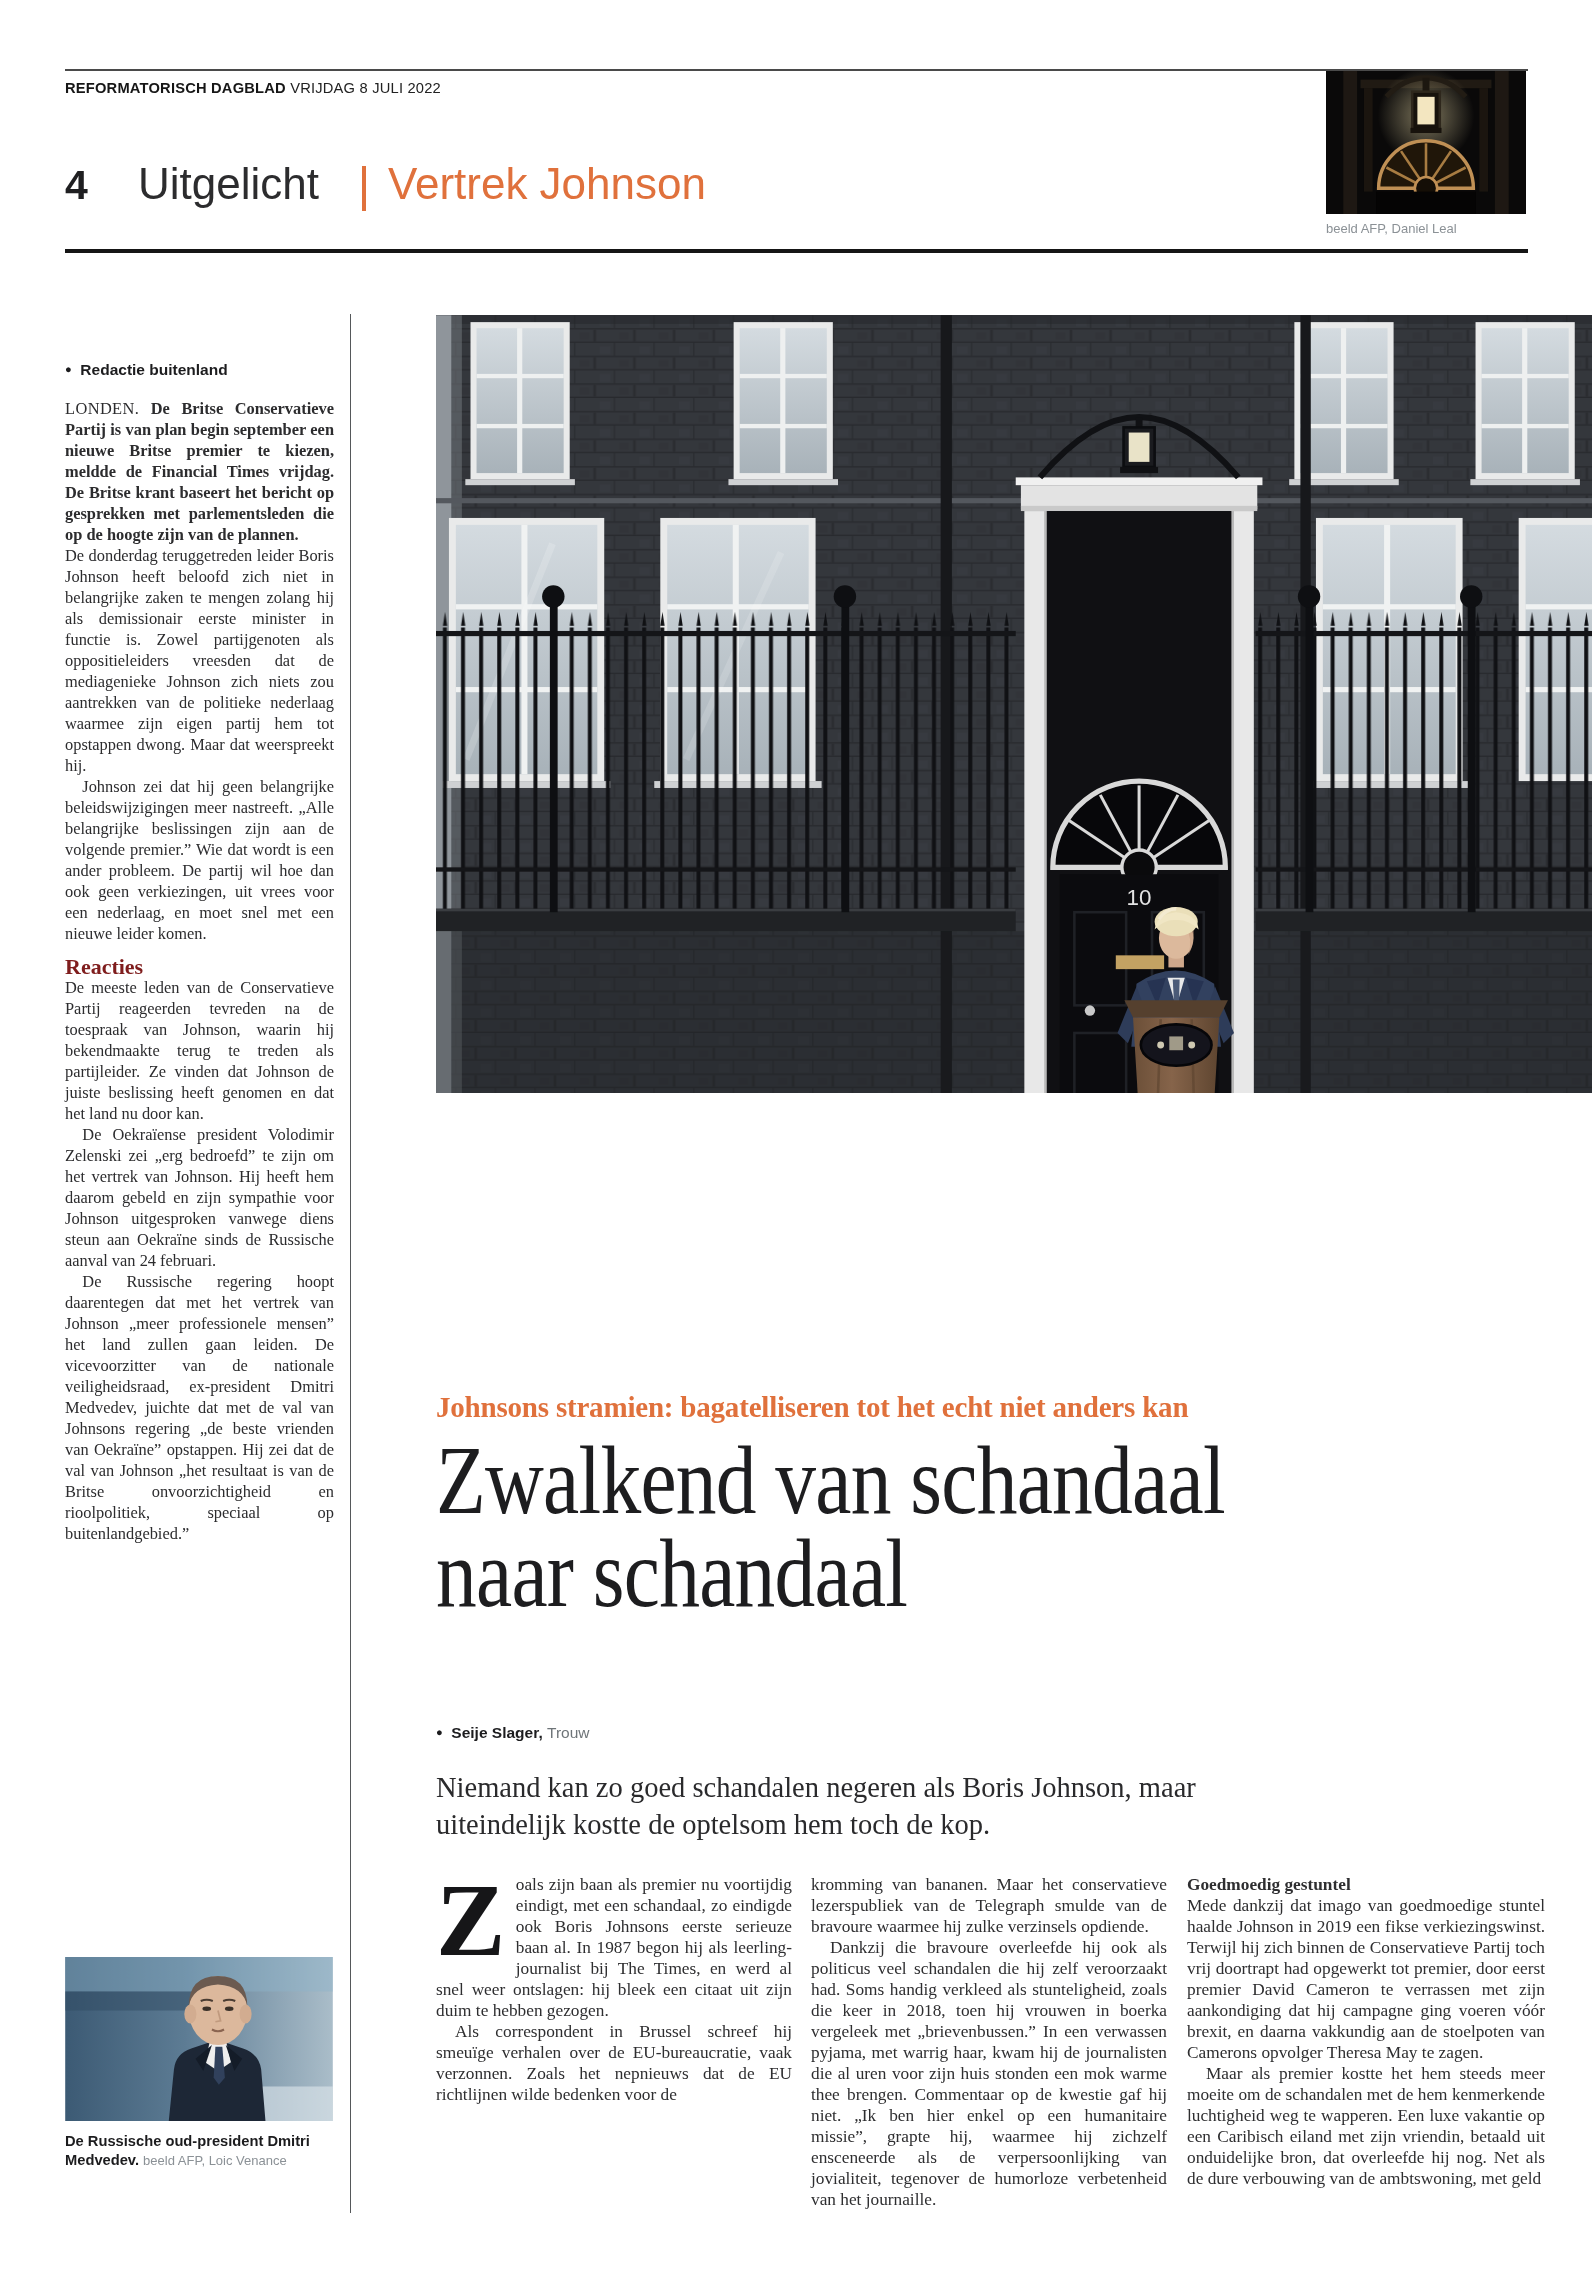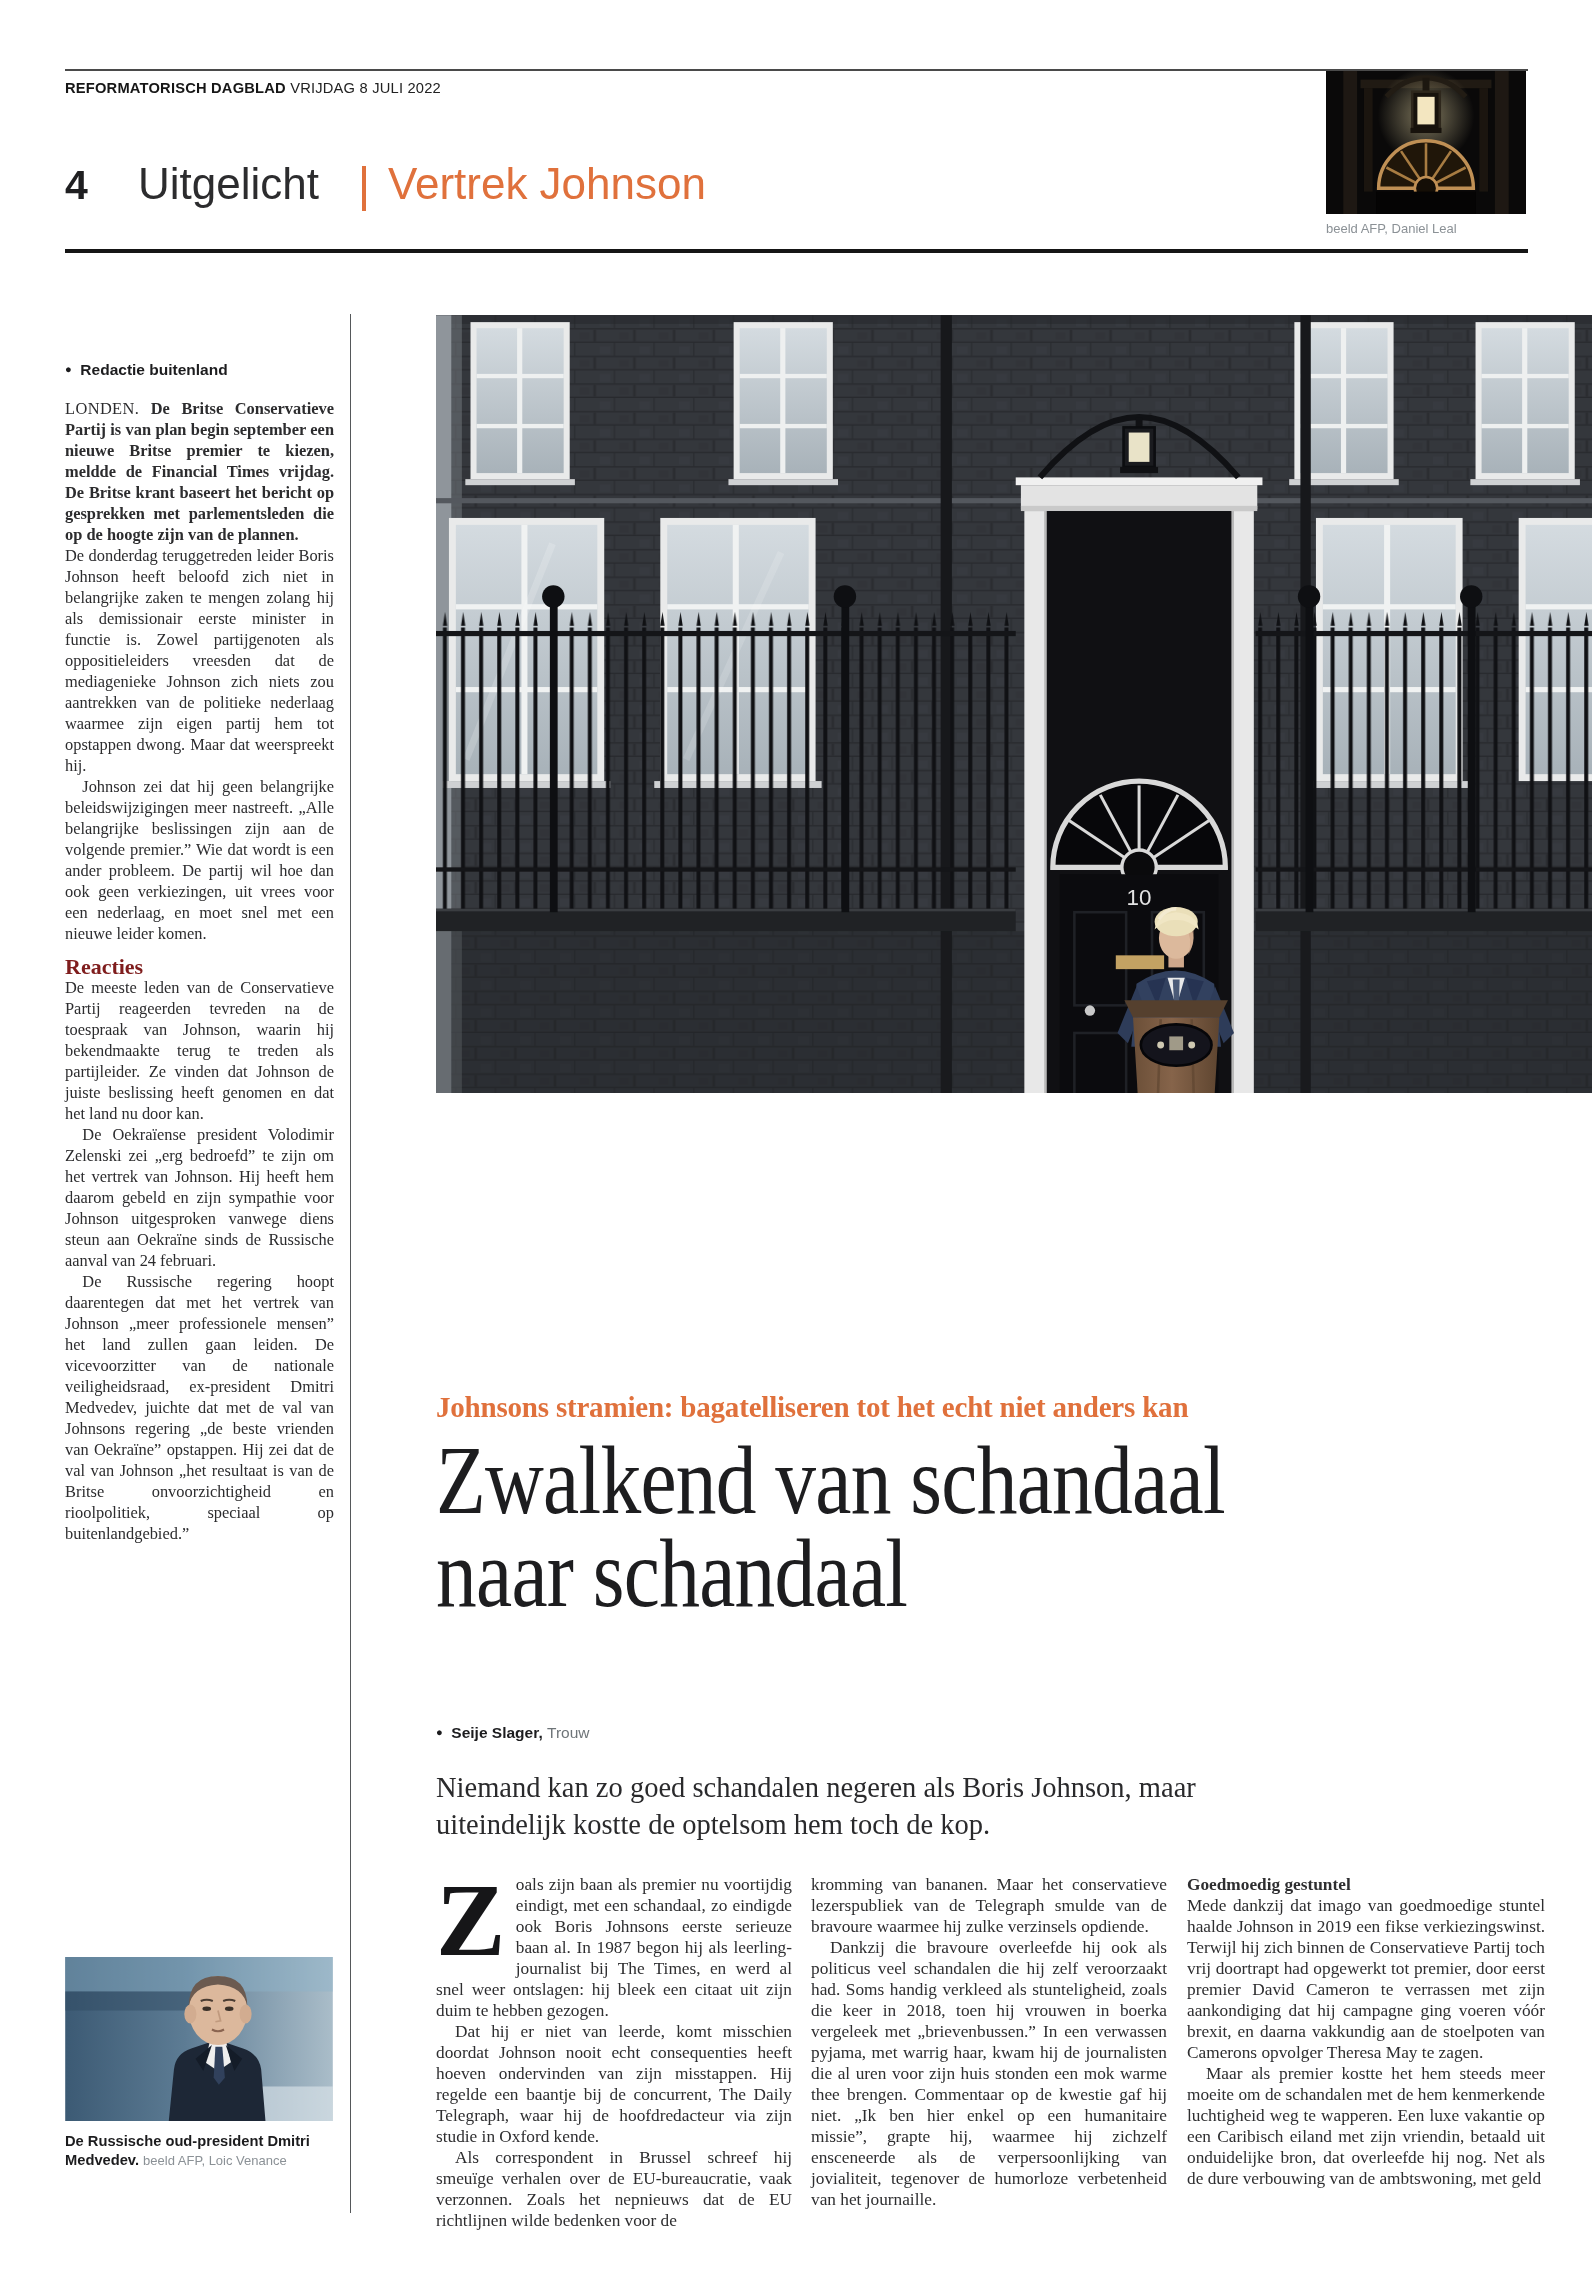--- a/index.html
+++ b/index.html
@@ -387,21 +387,20 @@
   <div>naar schandaal</div>
 </div>
 <div class="abs main-byline sans">
   <span class="dot">●</span><span>Seije Slager,</span>
   <span class="org">Trouw</span>
 </div>
 <div class="abs intro">Niemand kan zo goed schandalen negeren als Boris Johnson, maar uiteindelijk kostte de optelsom hem toch de kop.</div>
 
 <div class="abs bodycol col1">
   <p><span class="dropcap">Z</span><span>oals zijn baan als premier nu voortijdig eindigt, met een schandaal, zo eindigde ook Boris Johnsons eerste serieuze baan al. In 1987 begon hij als leerling-journalist bij The Times, en werd al snel weer ontslagen: hij bleek een citaat uit zijn duim te hebben gezogen.</span></p>
-  <p class="ind">Dat hij er niet van leerde, komt misschien doordat Johnson nooit echt consequenties heeft hoeven ondervinden van zijn misstappen. Hij regelde een baantje bij de concurrent, The Daily Telegraph, waar hij de hoofdredacteur via zijn studie in Oxford kende.</p>
   <p class="ind">Als correspondent in Brussel schreef hij smeuïge verhalen over de EU-bureaucratie, vaak verzonnen. Zoals het nepnieuws dat de EU richtlijnen wilde bedenken voor de</p>
 </div>
 <div class="abs bodycol col2">
   <p>kromming van bananen. Maar het conservatieve lezerspubliek van de Telegraph smulde van de bravoure waarmee hij zulke verzinsels opdiende.</p>
   <p class="ind">Dankzij die bravoure overleefde hij ook als politicus veel schandalen die hij zelf veroorzaakt had. Soms handig verkleed als stunteligheid, zoals die keer in 2018, toen hij vrouwen in boerka vergeleek met „brievenbussen.” In een verwassen pyjama, met warrig haar, kwam hij de journalisten die al uren voor zijn huis stonden een mok warme thee brengen. Commentaar op de kwestie gaf hij niet. „Ik ben hier enkel op een humanitaire missie”, grapte hij, waarmee hij zichzelf ensceneerde als de verpersoonlijking van jovialiteit, tegenover de humorloze verbetenheid van het journaille.</p>
 </div>
 <div class="abs bodycol col3">
   <p class="col3-title">Goedmoedig gestuntel</p>
   <p>Mede dankzij dat imago van goedmoedige stuntel haalde Johnson in 2019 een fikse verkiezingswinst. Terwijl hij zich binnen de Conservatieve Partij toch vrij doortrapt had opgewerkt tot premier, door eerst premier David Cameron te verrassen met zijn aankondiging dat hij campagne ging voeren vóór brexit, en daarna vakkundig aan de stoelpoten van Camerons opvolger Theresa May te zagen.</p>
   <p class="ind">Maar als premier kostte het hem steeds meer moeite om de schandalen met de hem kenmerkende luchtigheid weg te wapperen. Een luxe vakantie op een Caribisch eiland met zijn vriendin, betaald uit onduidelijke bron, dat overleefde hij nog. Net als de dure verbouwing van de ambtswoning, met geld</p>

